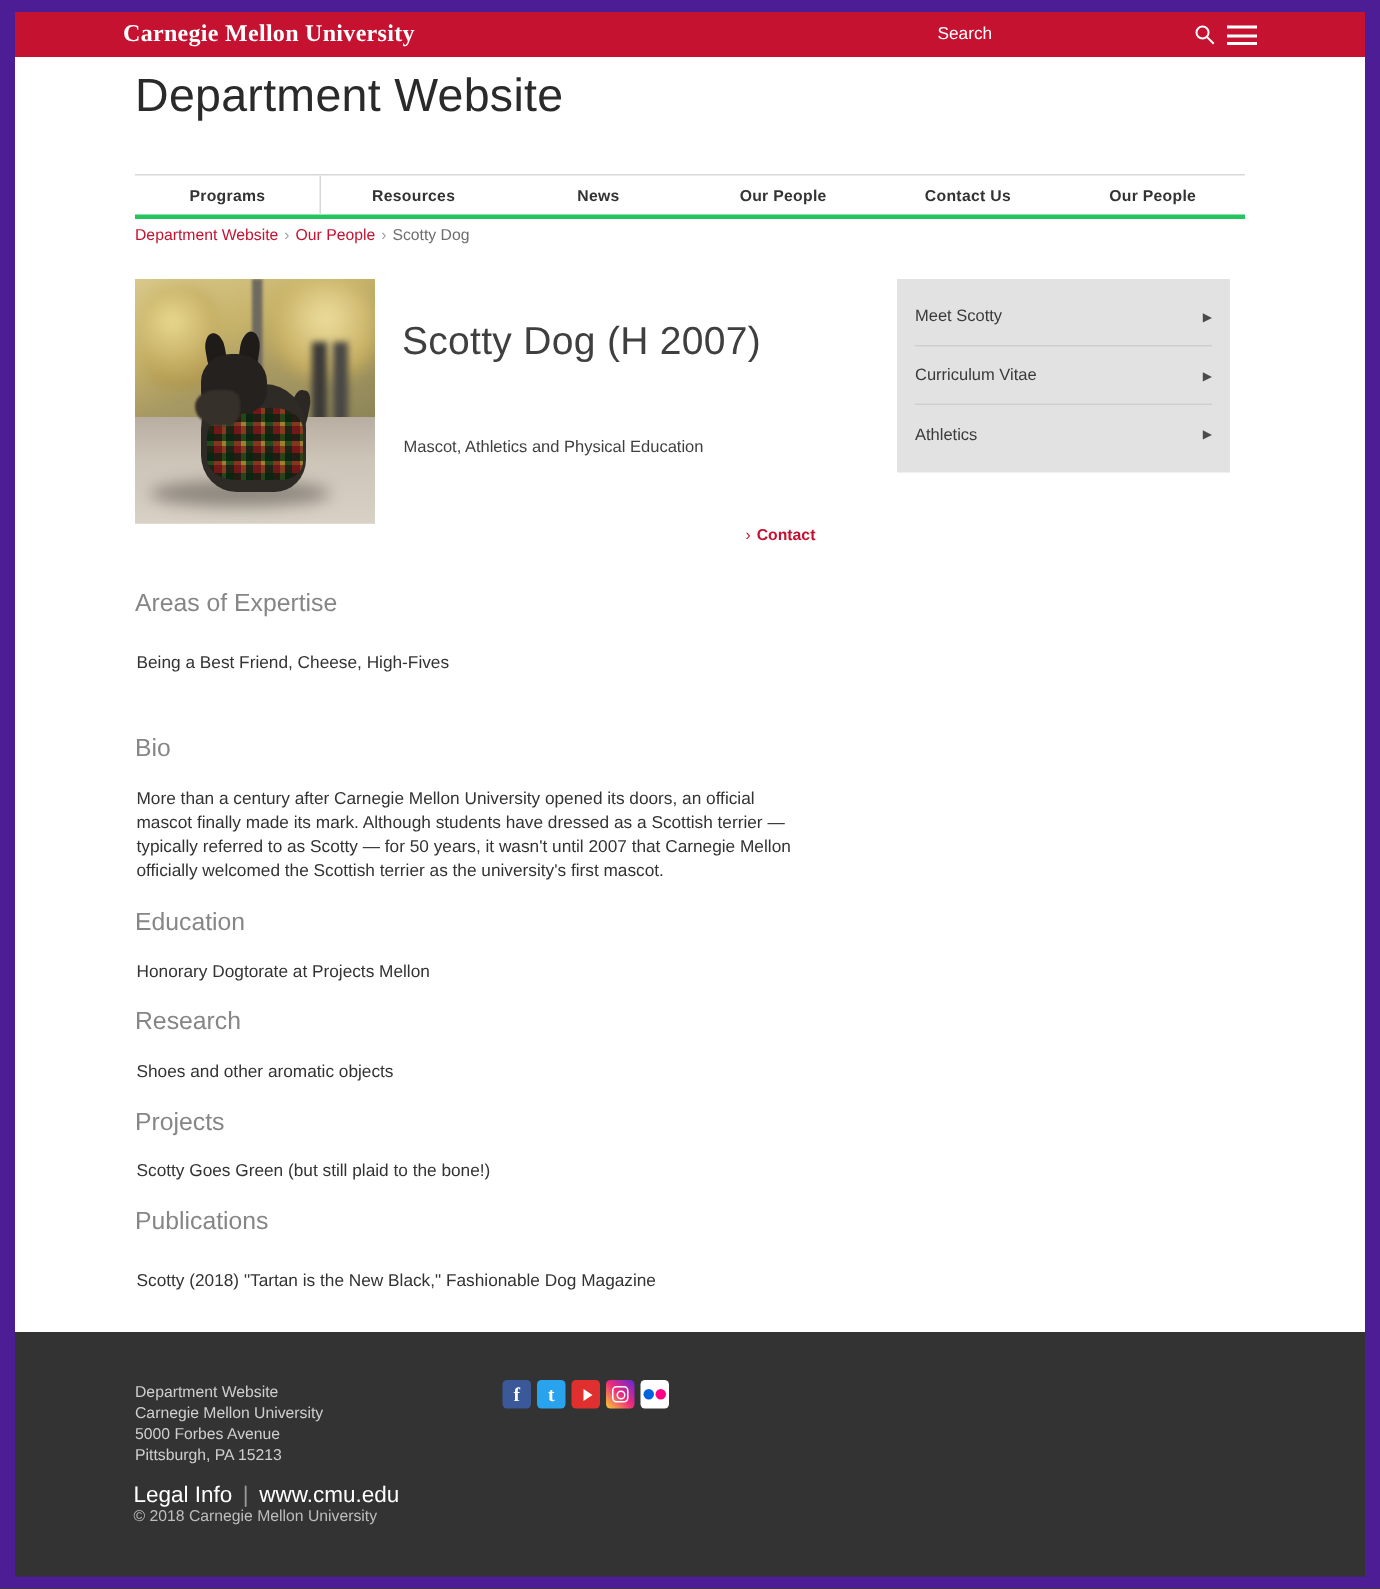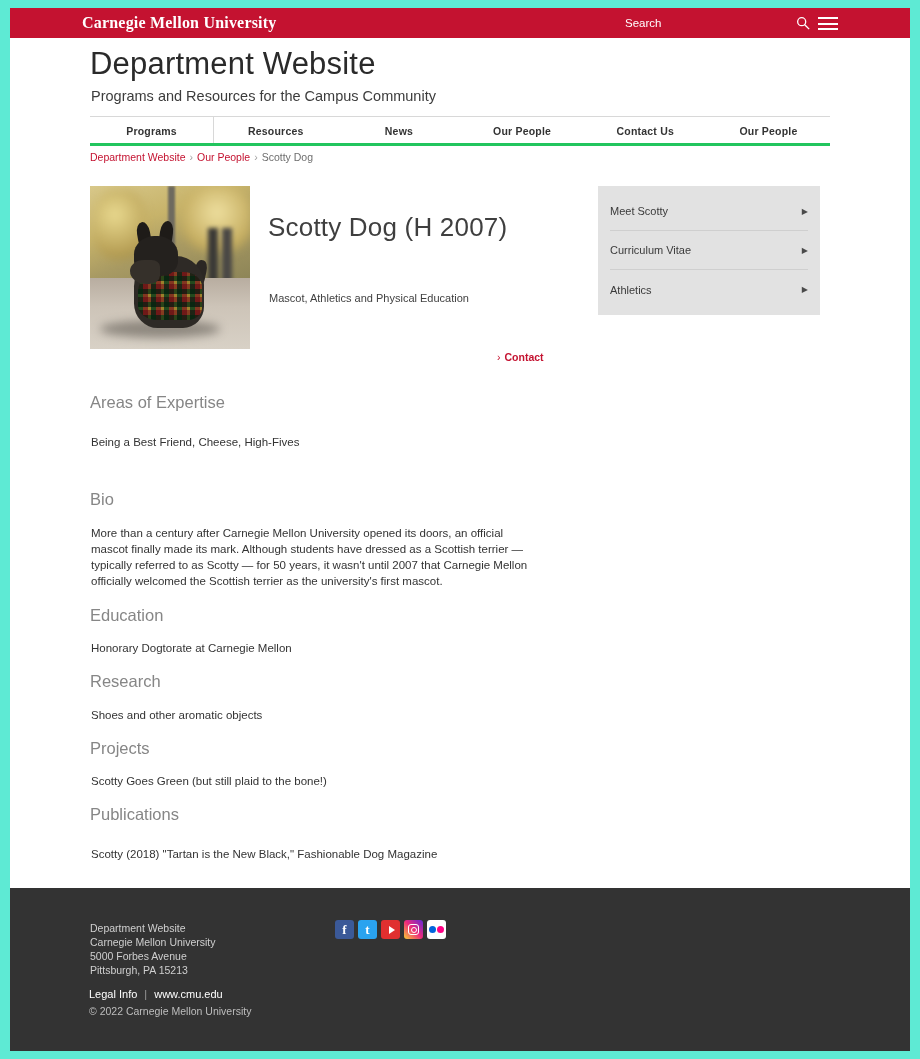--- a/index.html
+++ b/index.html
@@ -5,21 +5,21 @@
   * { box-sizing: border-box; }
   html, body {
     margin: 0; padding: 0;
     background: #000;
     font-family: "Liberation Sans", sans-serif;
   }
   #page {
     width: 920px;
     height: 1059px;
     position: relative;
-    background: #5eead4;
+    background: #4c1d95;
     overflow: hidden;
   }
   
   .topbar {
     position: absolute;
     left: 10px; top: 8px;
     width: 900px; height: 30px;
     background: #c41230;
     display: flex;
     align-items: center;
@@ -290,21 +290,21 @@
   .footer .addr {
     position: absolute;
     left: 80px; top: 33px;
     font-size: 10.5px;
     color: #cfcfcf;
     line-height: 14px;
   }
   .footer .legal {
     position: absolute;
     left: 79px; top: 100px;
-    font-size: 11px;
+    font-size: 15px;
     color: #ffffff;
   }
   .footer .legal a {
     color: #ffffff;
     text-decoration: none;
     cursor: pointer;
   }
   .footer .legal .bar { margin: 0 7px; color: #9a9a9a; }
   .footer .copyright {
     position: absolute;
@@ -371,21 +371,20 @@
     <div class="hamburger">
       <span></span>
       <span></span>
       <span></span>
     </div>
   </div>
 
   <div class="page-body">
 
     <div class="site-title">Department Website</div>
-    <div class="site-tagline">Programs and Resources for the Campus Community</div>
 
     <div class="mainnav">
       <div class="navitem first">Programs</div>
       <div class="navitem">Resources</div>
       <div class="navitem">News</div>
       <div class="navitem">Our People</div>
       <div class="navitem">Contact Us</div>
       <div class="navitem">Our People</div>
     </div>
 
@@ -433,21 +432,21 @@
       </div>
     </div>
 
     <div class="sec-h" style="top:355px;">Areas of Expertise</div>
     <div class="sec-p" style="top:396px;">Being a Best Friend, Cheese, High-Fives</div>
 
     <div class="sec-h" style="top:452px;">Bio</div>
     <div class="sec-p" style="top:487px;">More than a century after Carnegie Mellon University opened its doors, an official mascot finally made its mark. Although students have dressed as a Scottish terrier — typically referred to as Scotty — for 50 years, it wasn't until 2007 that Carnegie Mellon officially welcomed the Scottish terrier as the university's first mascot.</div>
 
     <div class="sec-h" style="top:568px;">Education</div>
-    <div class="sec-p" style="top:602px;">Honorary Dogtorate at Carnegie Mellon</div>
+    <div class="sec-p" style="top:602px;">Honorary Dogtorate at Projects Mellon</div>
 
     <div class="sec-h" style="top:634px;">Research</div>
     <div class="sec-p" style="top:669px;">Shoes and other aromatic objects</div>
 
     <div class="sec-h" style="top:701px;">Projects</div>
     <div class="sec-p" style="top:735px;">Scotty Goes Green (but still plaid to the bone!)</div>
 
     <div class="sec-h" style="top:767px;">Publications</div>
     <div class="sec-p" style="top:808px;">Scotty (2018) "Tartan is the New Black," Fashionable Dog Magazine</div>
 
@@ -474,16 +473,16 @@
         </div>
       <div class="ic ic-fl">
           <span class="d1"></span>
           <span class="d2"></span>
         </div>
     </div>
 
     <div class="legal">
       <a>Legal Info</a><span class="bar">|</span><a>www.cmu.edu</a>
     </div>
-    <div class="copyright">© 2022 Carnegie Mellon University</div>
+    <div class="copyright">© 2018 Carnegie Mellon University</div>
   </div>
 
 </div>
 
 </body></html>

